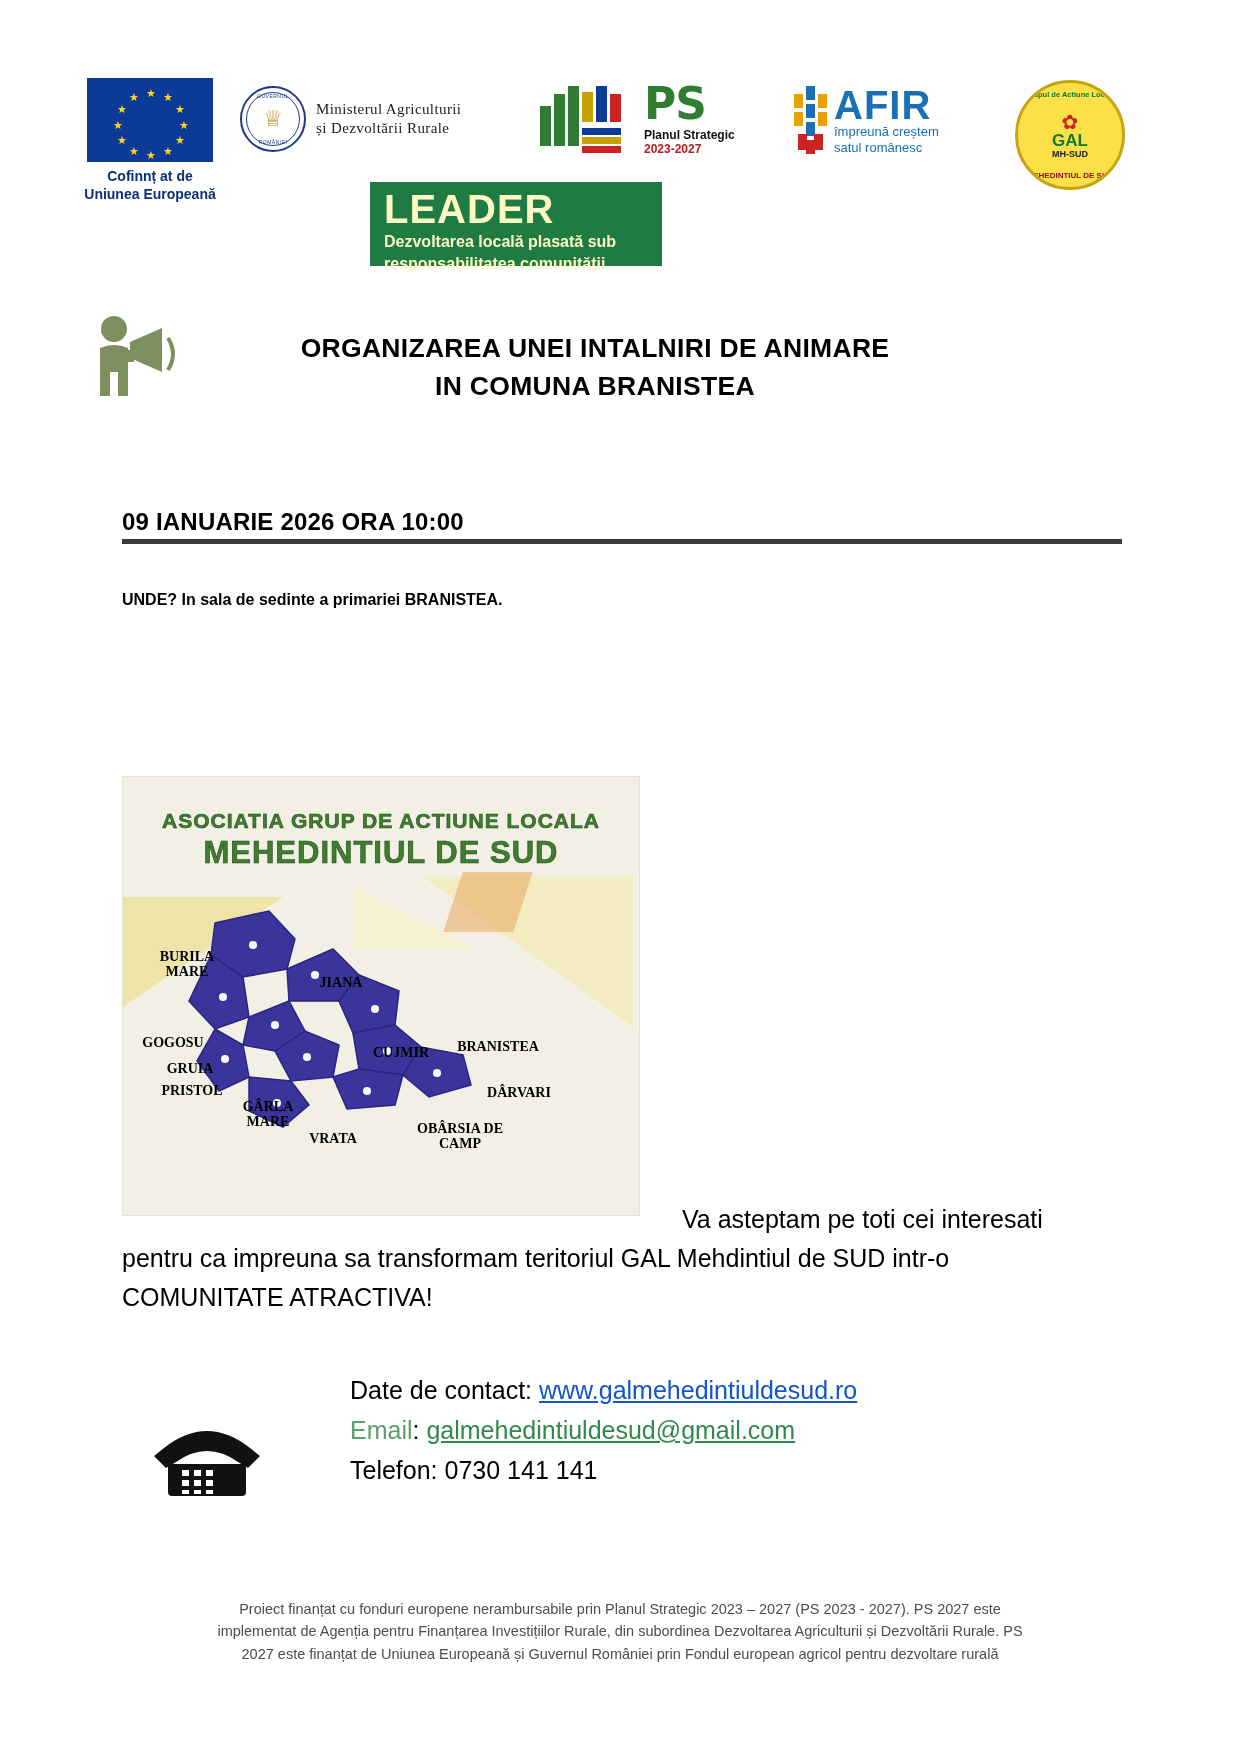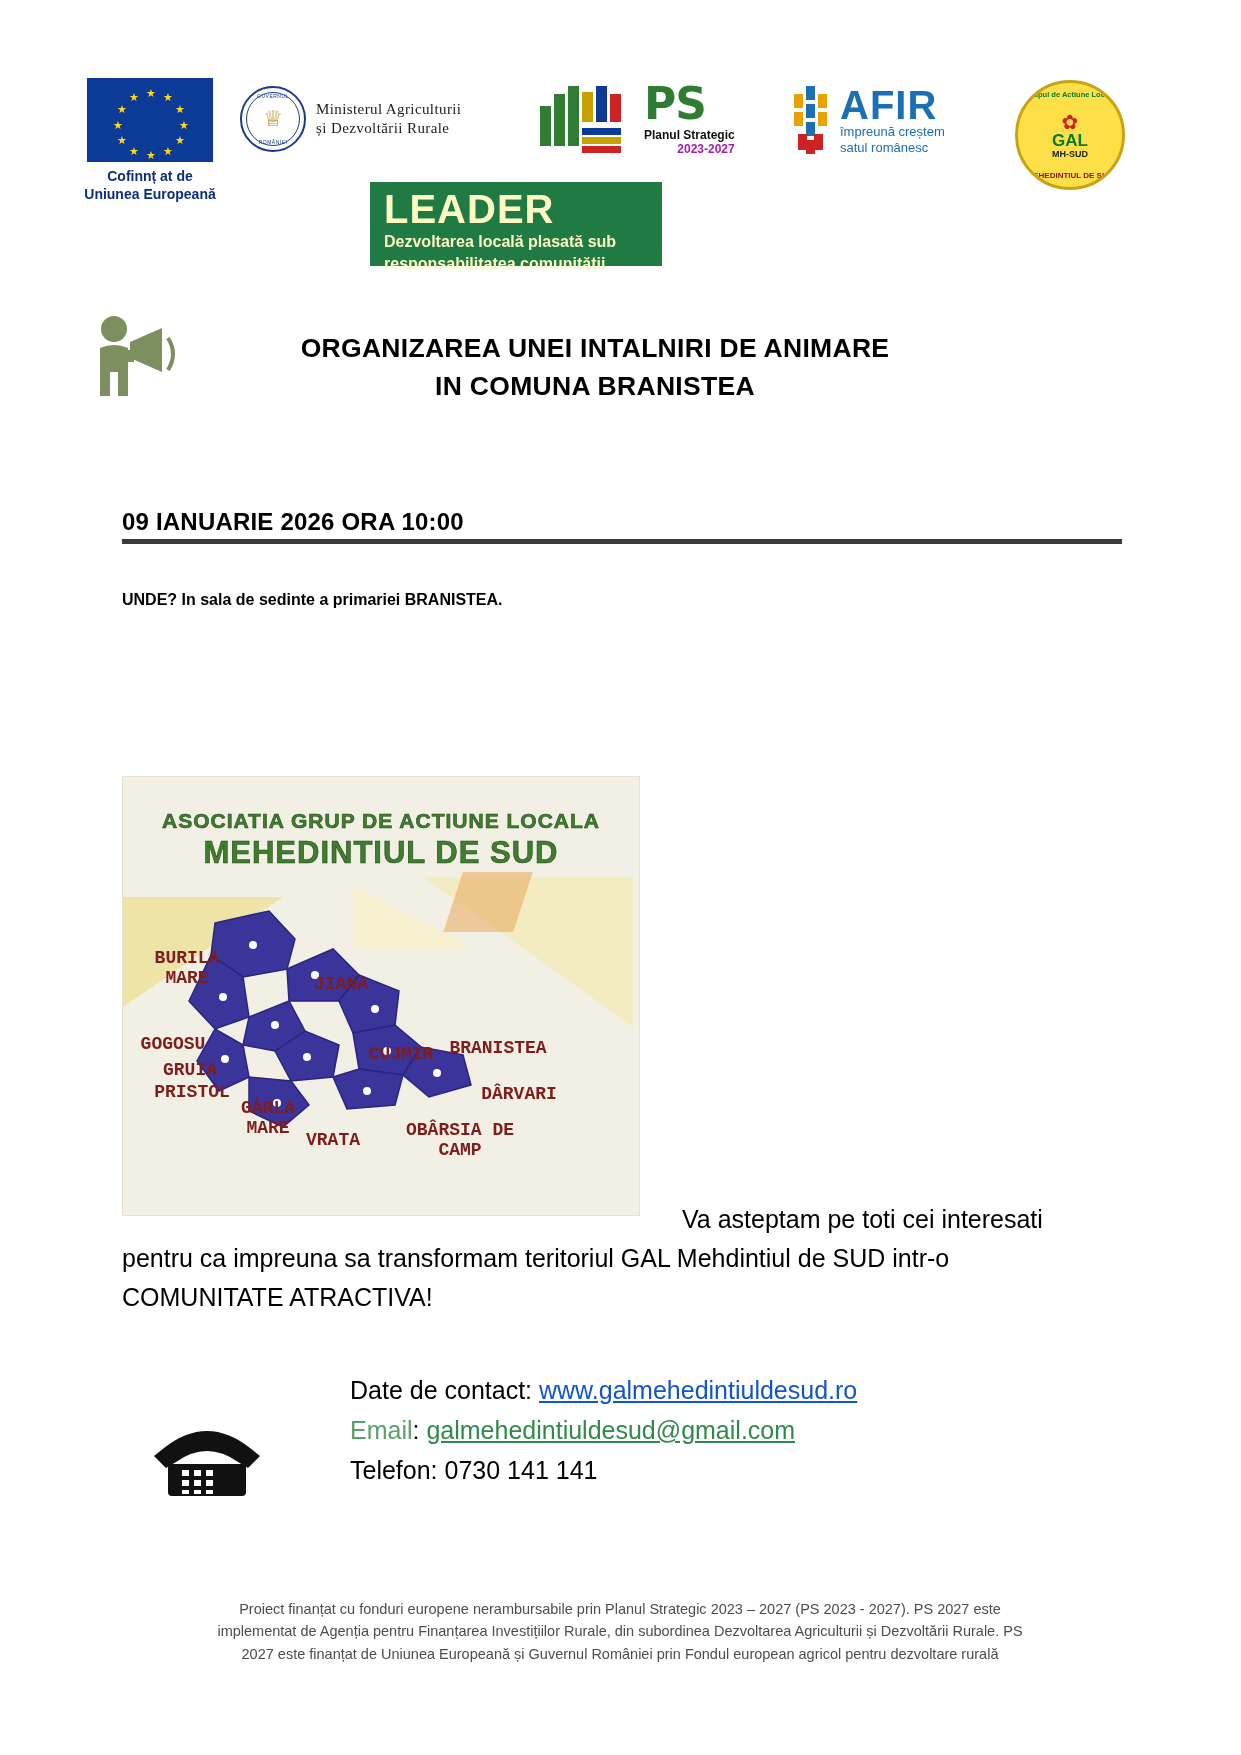--- a/index.html
+++ b/index.html
@@ -77,24 +77,24 @@
   
   .ps-logo { width: 250px; display: flex; align-items: center; gap: 8px; padding-top: 6px;}
   .ps-bars { width: 96px; height: 72px; position: relative; flex: none; }
   .ps-bars i { position: absolute; display: block; }
   .ps-right { display: flex; flex-direction: column; }
   .ps-word {
     font-size: 44px; font-weight: bold; color: #2f7d32; line-height: .9;
     letter-spacing: -1px; font-family: "DejaVu Sans", sans-serif;
   }
   .ps-sub1 { font-size: 12px; font-weight: bold; color: #111; margin-top: 4px; }
-  .ps-sub2 { font-size: 12px; font-weight: bold; color: #a21caf; text-align: right; }
-
-  
-  .afir-logo { width: 210px; display: flex; align-items: center; gap: 6px; padding-top: 8px;}
+  .ps-sub2 { font-size: 12px; font-weight: bold; color: #b91c1c; }
+
+  
+  .afir-logo { width: 210px; display: flex; align-items: center; padding-top: 8px;}
   .afir-mark { width: 44px; height: 70px; position: relative; flex: none;}
   .afir-mark i { position: absolute; display:block; }
   .afir-right { display: flex; flex-direction: column; }
   .afir-word {
     font-size: 40px; font-weight: bold; color: #1a6fb5; line-height: .95;
     letter-spacing: 1px;
   }
   .afir-sub { font-size: 13px; color: #1a6fb5; line-height: 1.2; }
 
   
@@ -172,22 +172,22 @@
     font-weight: bold; color: #3f7d2f;
     -webkit-text-stroke: 0.6px #234a18;
     letter-spacing: 1px;
   }
   .map-title1 { top: 32px; font-size: 21px; }
   .map-title2 { top: 58px; font-size: 31px; }
   .map-shape {
     position: absolute; top: 128px; left: 40px; width: 430px; height: 250px;
   }
   .map-label {
-    position: absolute; font-family: Liberation Mono, monospace;
-    font-weight: bold; font-size: 18px; color: #7f1d1d;
+    position: absolute; font-family: Liberation Serif, serif;
+    font-weight: bold; font-size: 14px; color: #000000;
     text-align: center; line-height: 1.1;
   }
   .map-wedge { position: absolute; }
 
   
   .para {
     position: absolute; top: 1200px; left: 122px; width: 960px;
     font-size: 25px; line-height: 1.55;
   }
   .para .indent { display: inline-block; width: 560px; }

